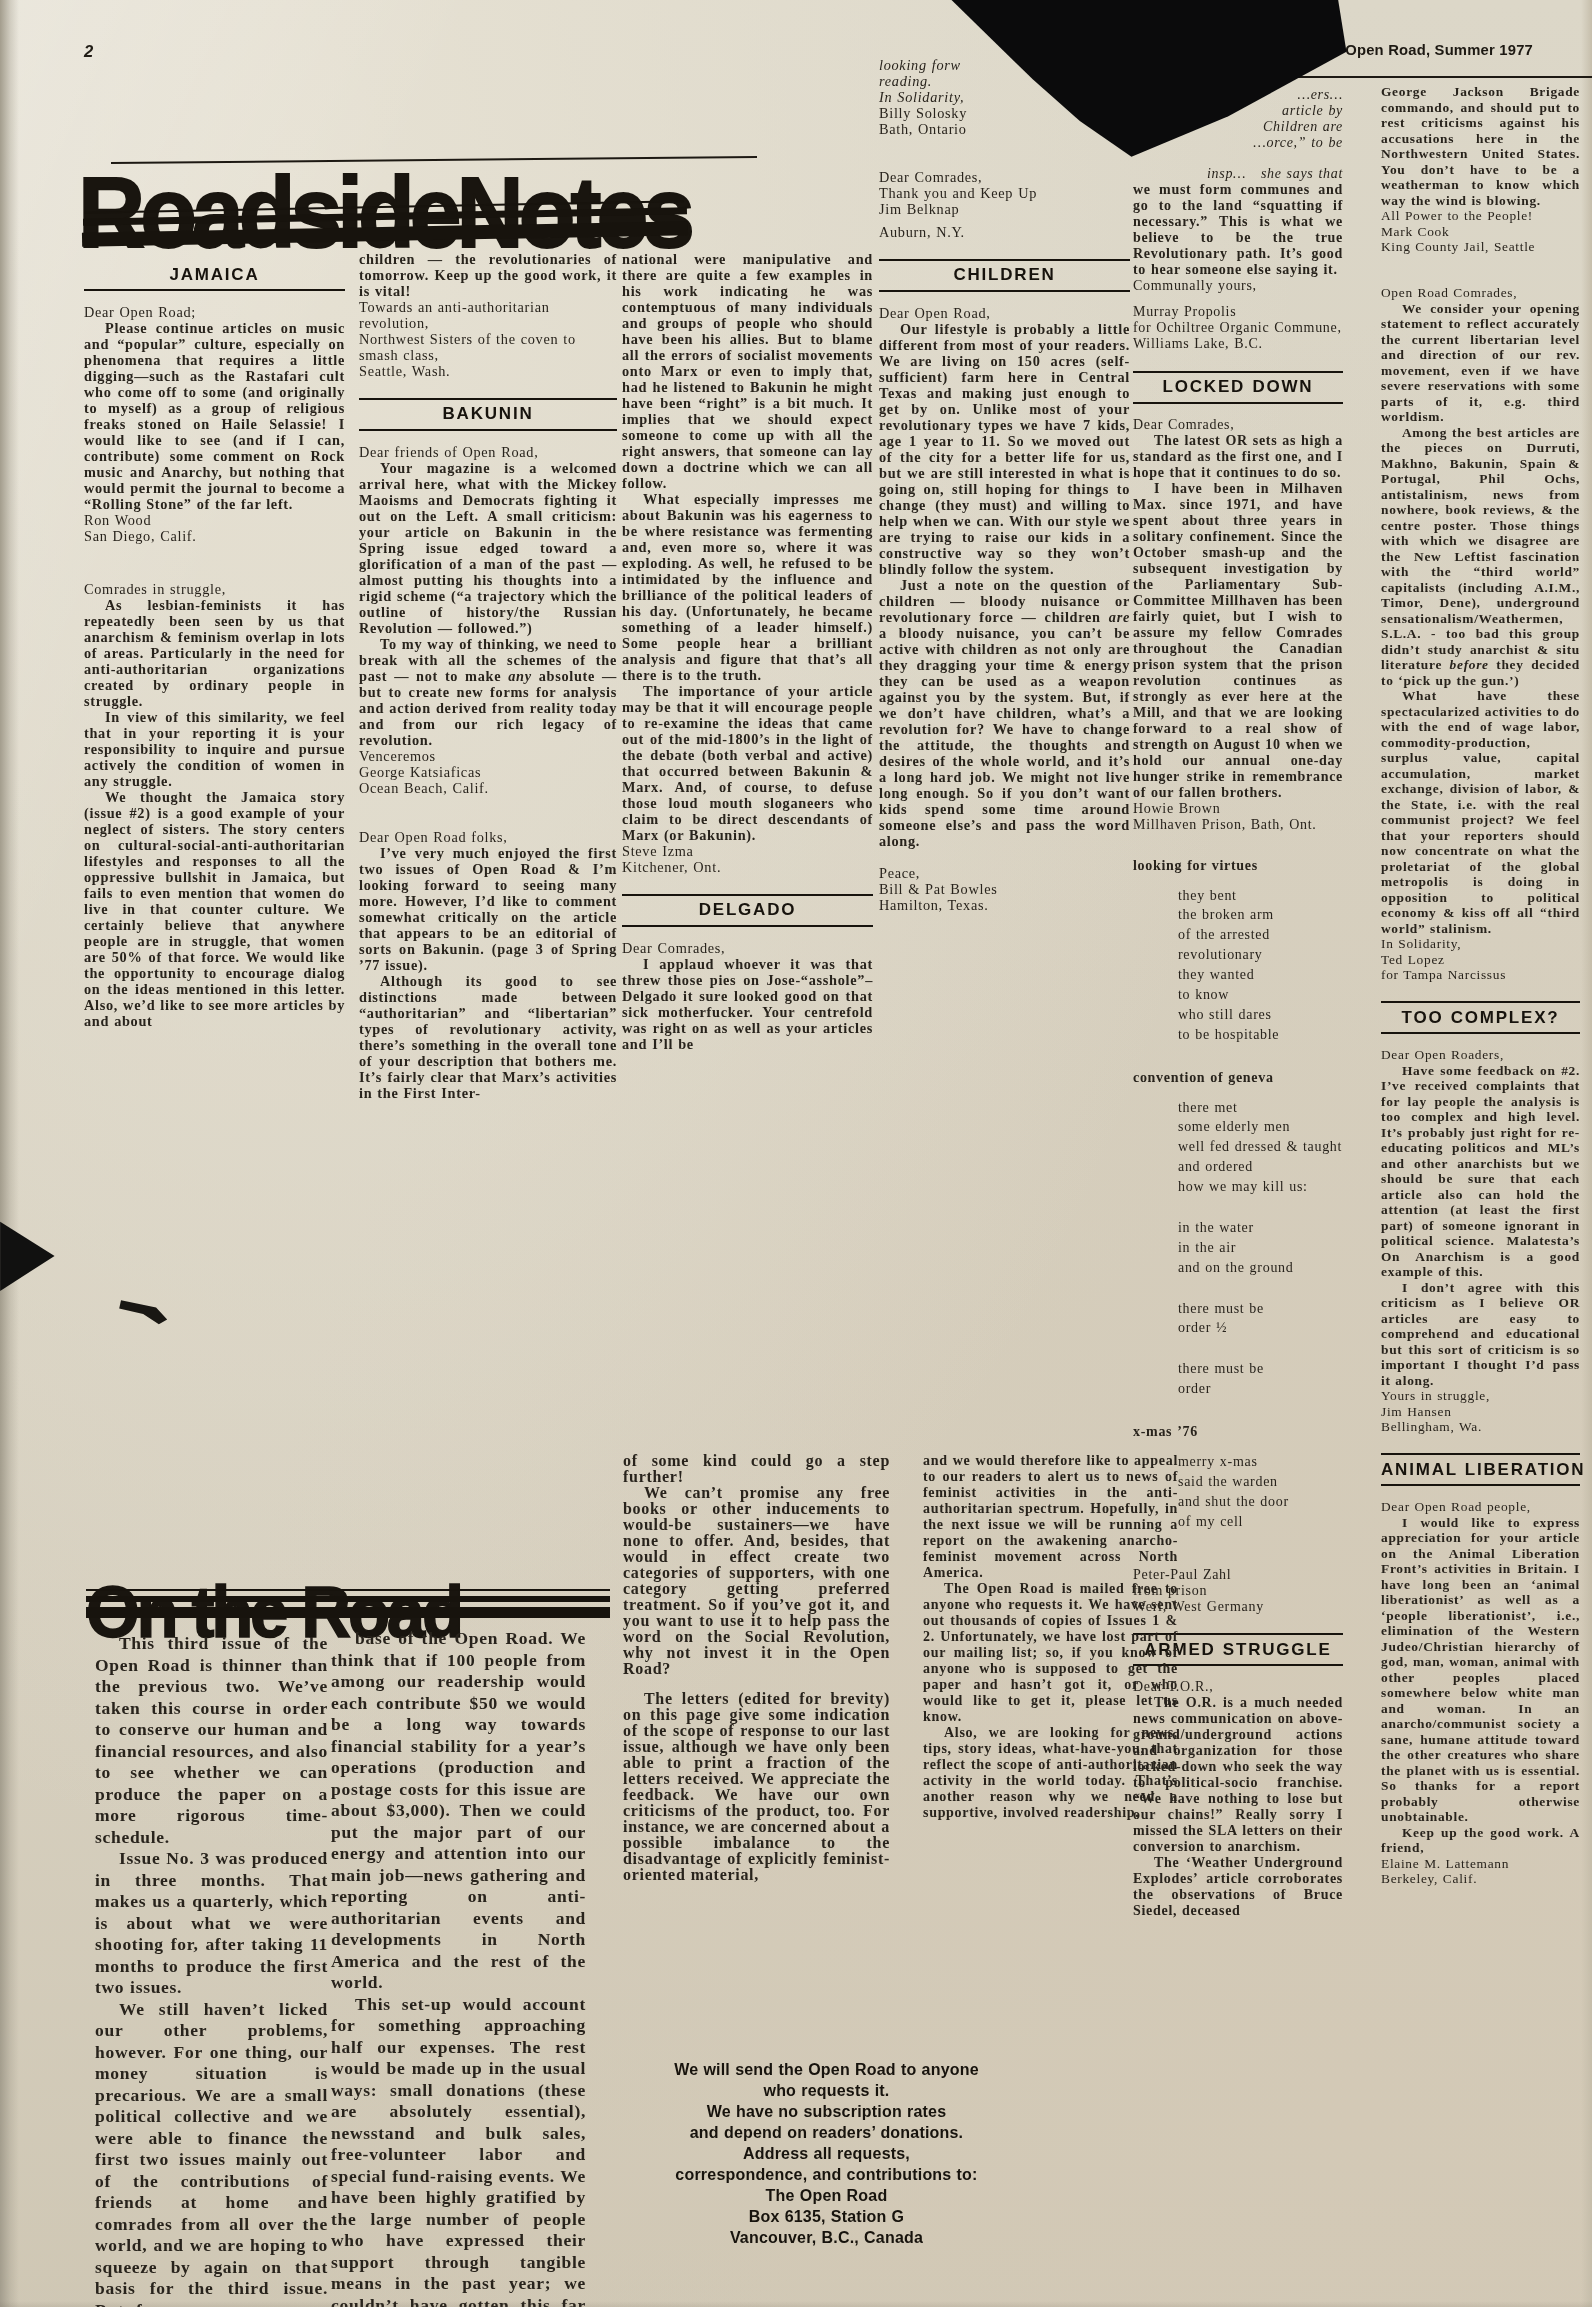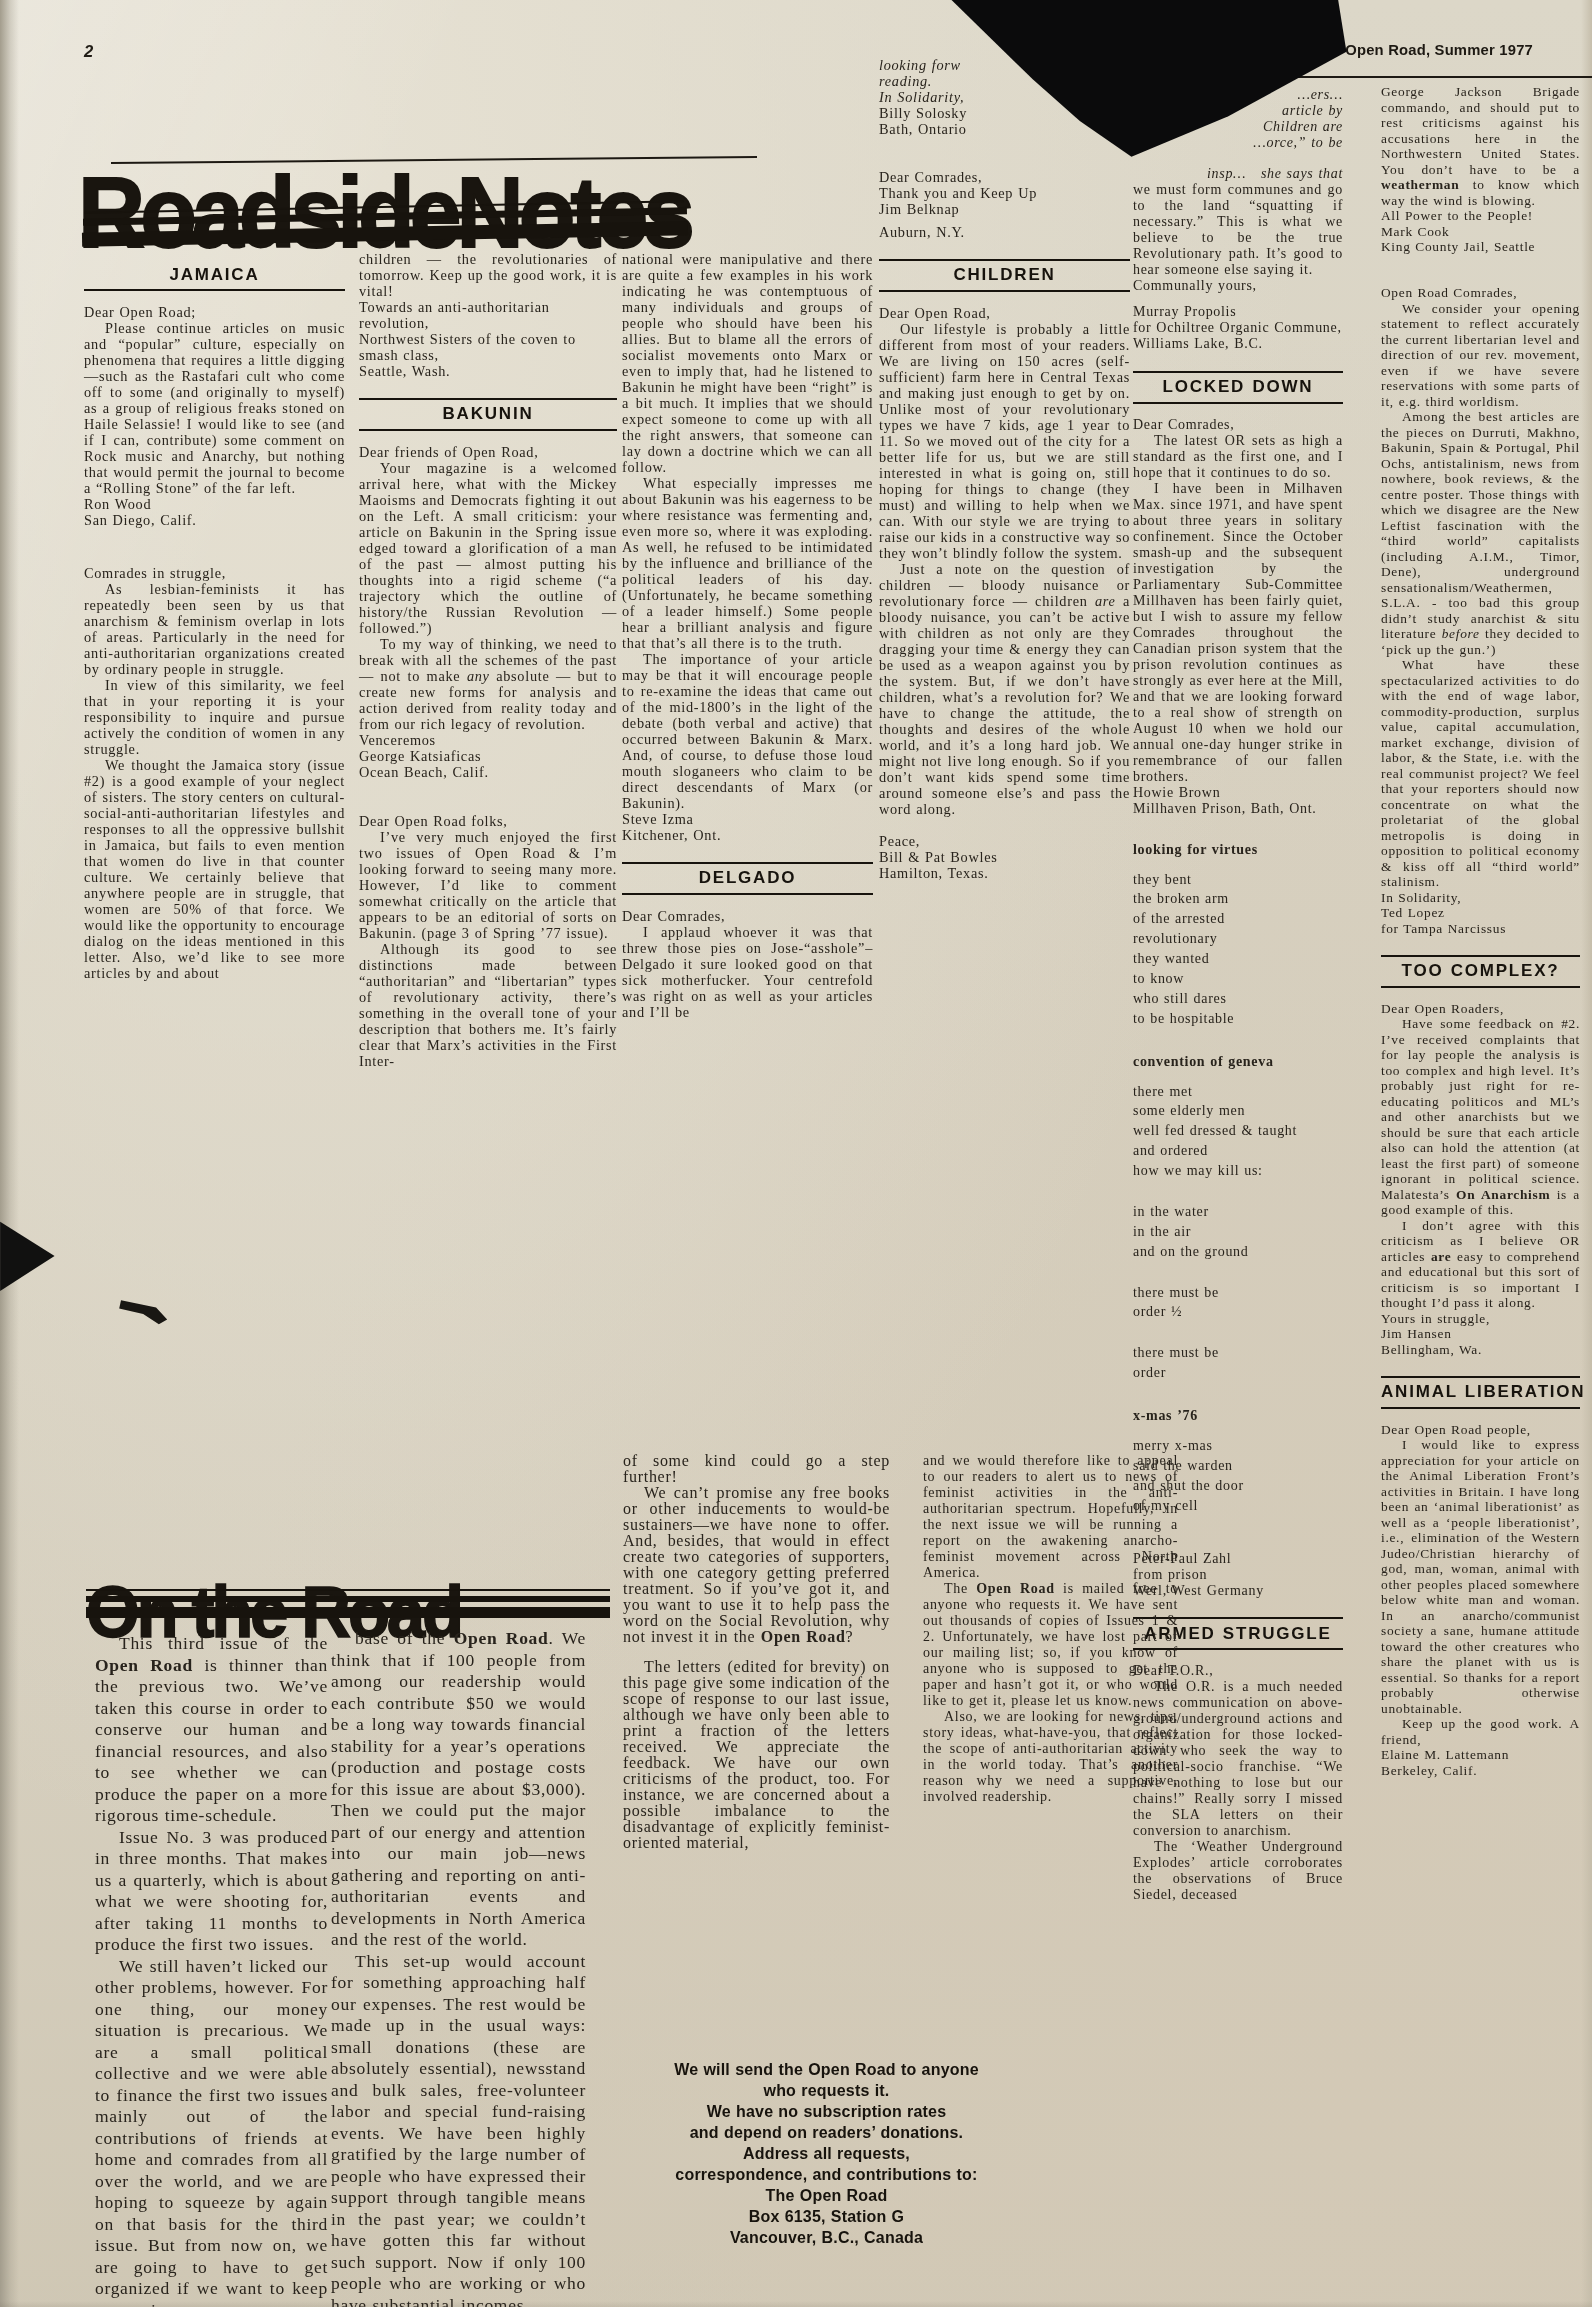--- a/index.html
+++ b/index.html
@@ -34,32 +34,32 @@
   #mast-bar2{left:83px;top:213px;width:604px;height:7.4px;transform:rotate(-1.1deg);}
   #mast-bar3{left:82px;top:227px;width:606px;height:14px;transform:rotate(-1.1deg);}
   #otr-masthead{position:absolute;left:86px;top:1519px;width:351px;
     font:bold 69px/1 "Liberation Sans",sans-serif;letter-spacing:-3.2px;color:#19150f;
     transform:scale(1,1.05);transform-origin:left top;-webkit-text-stroke:1.4px #19150f;white-space:nowrap;}
   #otr-bar1{left:86px;top:1589px;width:524px;height:2.3px;}
   #otr-bar2{left:86px;top:1596px;width:524px;height:6px;}
   #otr-bar3{left:86px;top:1607px;width:524px;height:11px;}
   
   .col{position:absolute;letter-spacing:0.7px;word-spacing:0.7px;color:#28231c;}
-  .para{text-align:justify;text-indent:21px;margin:0;}
+  .para{text-align:justify;text-indent:21px;margin:0;font-weight:bold;}
   .para.noindent{text-indent:0;}
   .opener{margin-top:3.7px;}
   .sig{text-align:left;}
   .frag{white-space:nowrap;font-style:italic;}
   h3.heading{font:bold 17px/1 "Liberation Sans",sans-serif;letter-spacing:1.8px;text-align:center;
     margin:18.5px 0 13px;padding:5.5px 0 6.5px;border-top:2.3px solid #17130d;border-bottom:2.3px solid #17130d;
     color:#17130d;white-space:nowrap;}
   h3.heading.first{border-top:none;margin-top:0;padding-top:0.9px;}
   .subhead{font-weight:bold;margin:25px 0 12px;}
   .poem{margin:0 0 21px;}
-  .poem .pline{line-height:1.42;}
+  .poem .pline{line-height:1.42;margin-left:45px;}
   .col.otr{text-align:justify;}
   .col.otr .para{text-indent:24px;}
   .col.cbox{text-align:center;font-family:"Liberation Sans",sans-serif;font-weight:bold;color:#17130d;}
   .col.cbox .cline{font-size:16px;line-height:21px;letter-spacing:0.2px;word-spacing:0.5px;}
   
   #occlusions{position:absolute;left:0;top:0;pointer-events:none;}
 </style>
 </head>
 <body>
 

